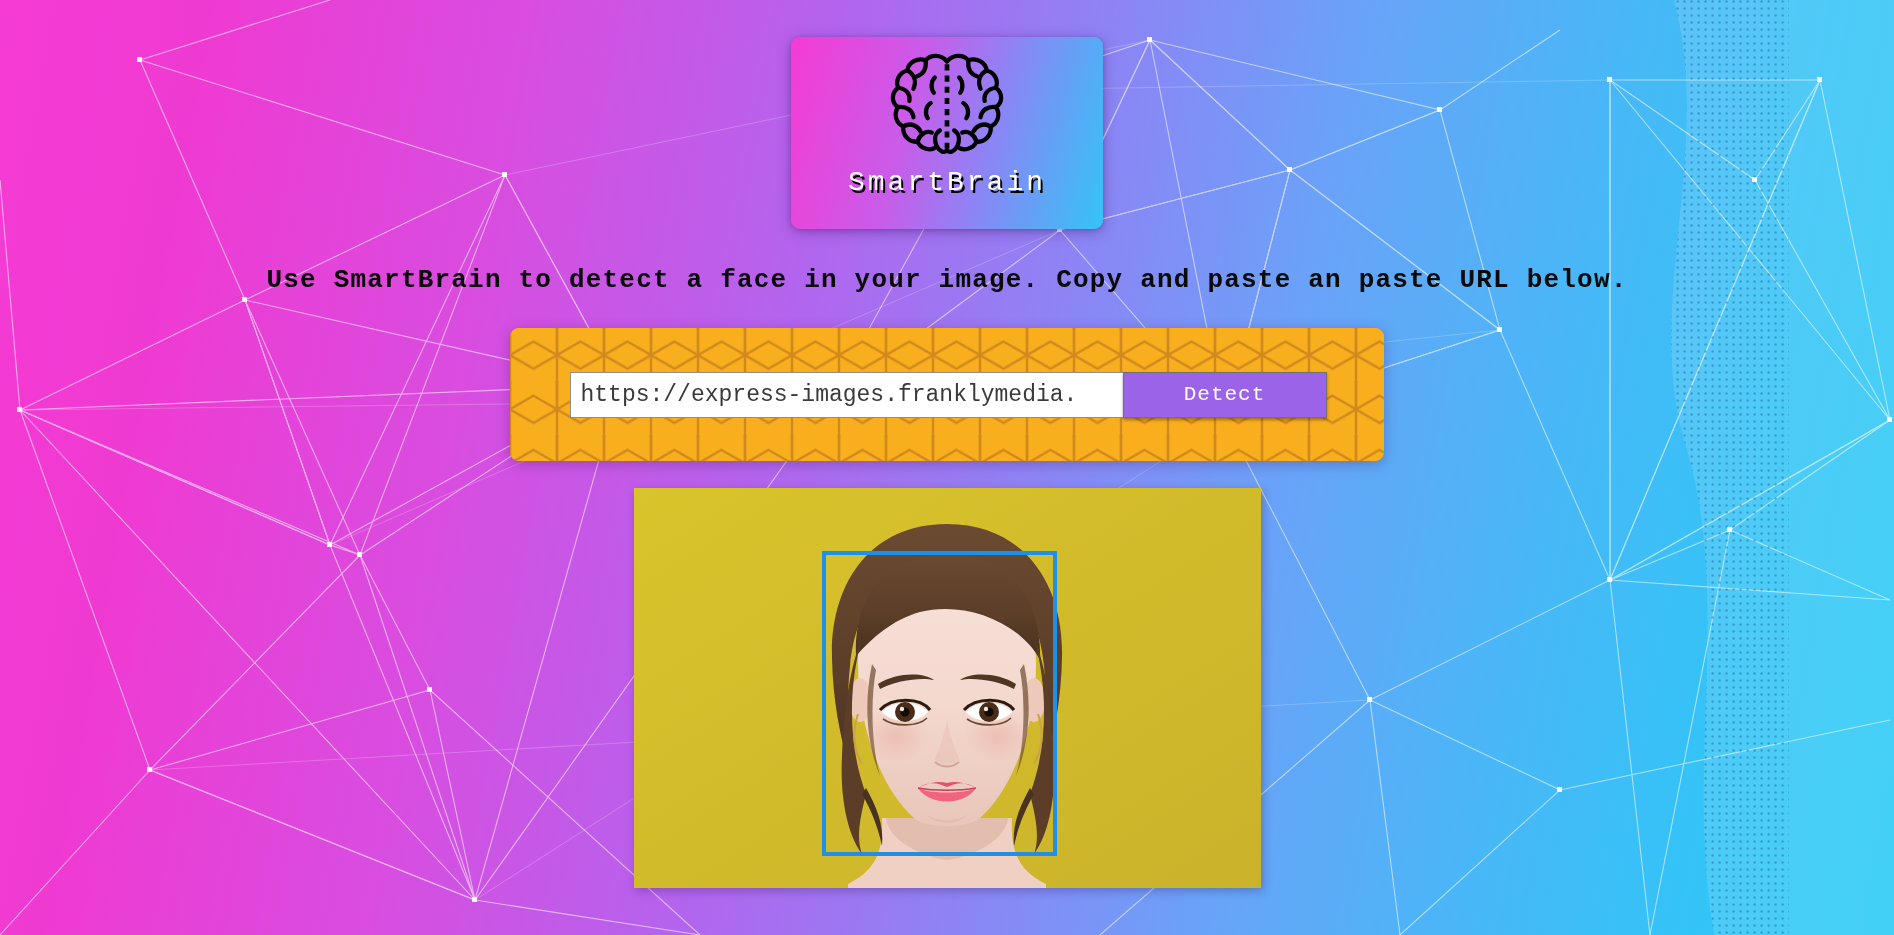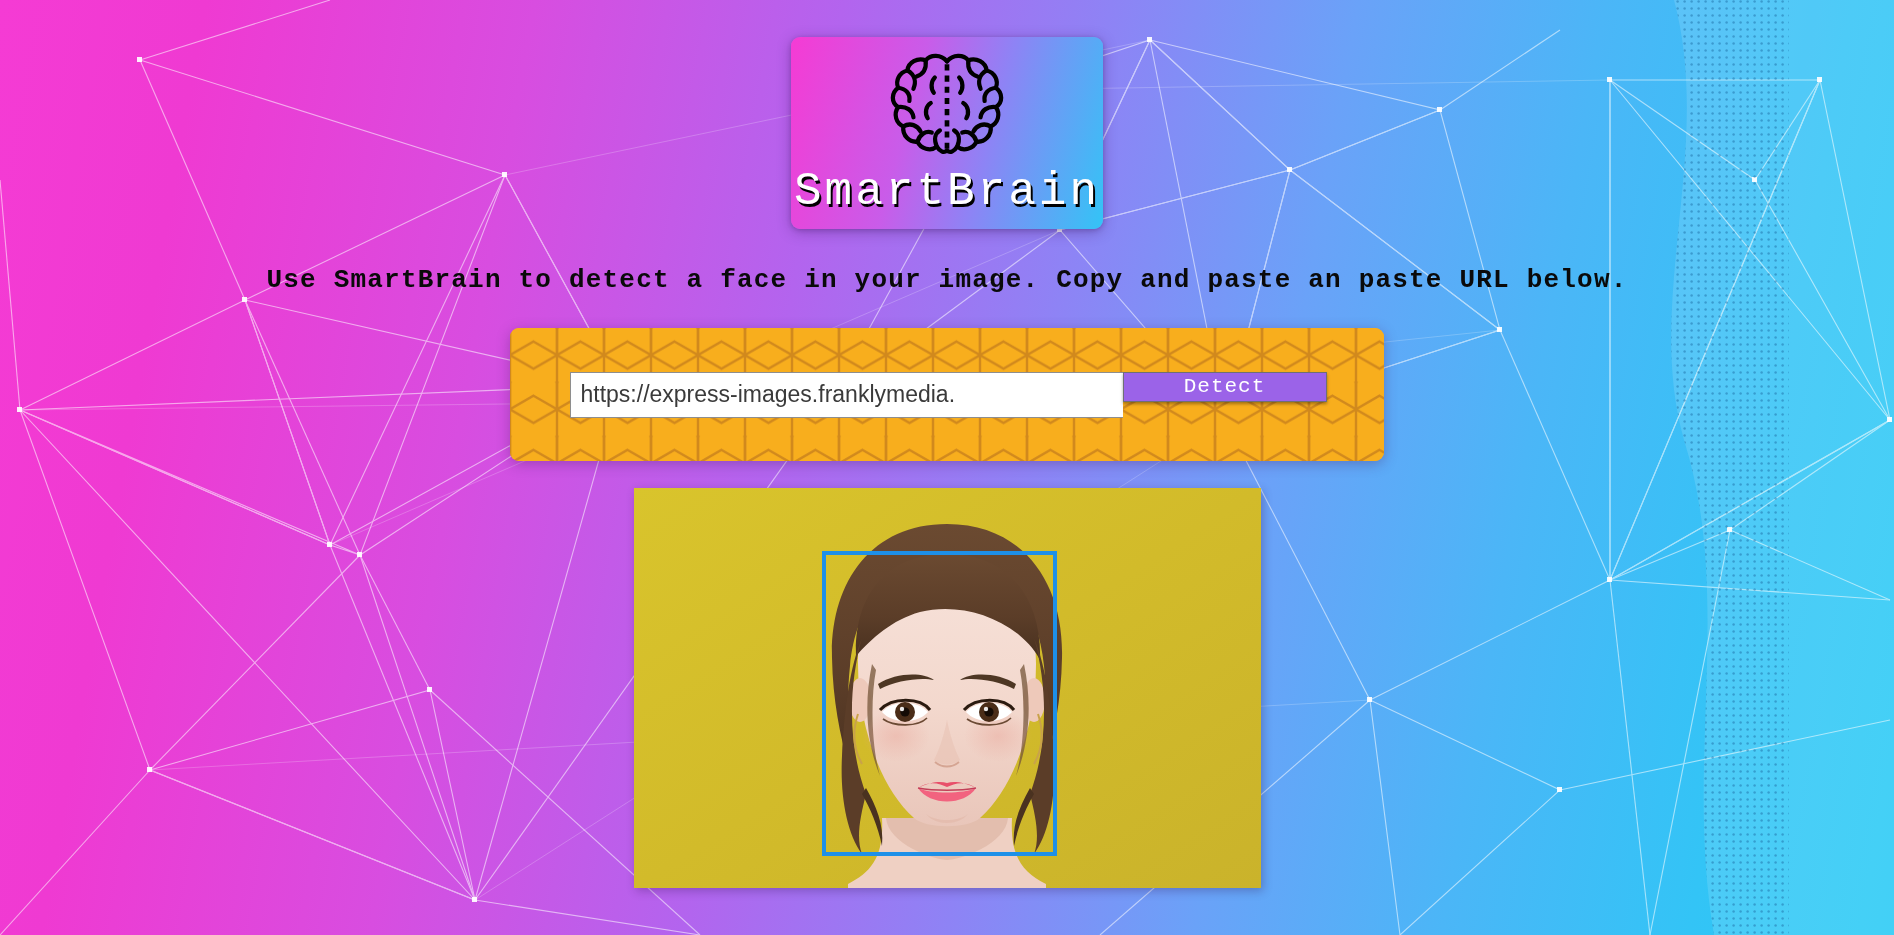--- a/index.html
+++ b/index.html
@@ -71,21 +71,21 @@
   }
   .brain-icon {
     margin-top: 10px;
     width: 122px;
     height: 112px;
     display: block;
   }
   .logo-title {
     margin-top: 10px;
     font-family: "Liberation Mono", "DejaVu Sans Mono", monospace;
-    font-size: 46px;
+    font-size: 28px;
     letter-spacing: 3px;
     color: #ffffff;
     text-shadow: 2px 3px 0 #000000;
     line-height: 1;
     white-space: nowrap;
   }
 
   
   .instructions {
     margin-top: 36px;
@@ -125,30 +125,30 @@
     margin-left: 2px;
   }
   .url-input {
     width: 553px;
     height: 46px;
     box-sizing: border-box;
     border: 1px solid #8e8e8e;
     border-right: none;
     background: #ffffff;
     color: #3a3a3a;
-    font-family: Liberation Sans, sans-serif;
+    font-family: Liberation Mono, monospace;
     font-size: 23px;
     padding: 0 10px;
     outline: none;
     border-radius: 0;
   }
   .url-input::placeholder { color: #8a8a8a; }
   .detect-btn {
     width: 204px;
-    height: 30px;
+    height: 46px;
     box-sizing: border-box;
     background: #9b63e8;
     border: 1px solid #6f6f75;
     color: #ffffff;
     font-family: "Liberation Mono", "DejaVu Sans Mono", monospace;
     font-size: 21px;
     letter-spacing: 1px;
     cursor: pointer;
     box-shadow: 0 2px 3px rgba(0,0,0,0.35);
     border-radius: 0;

